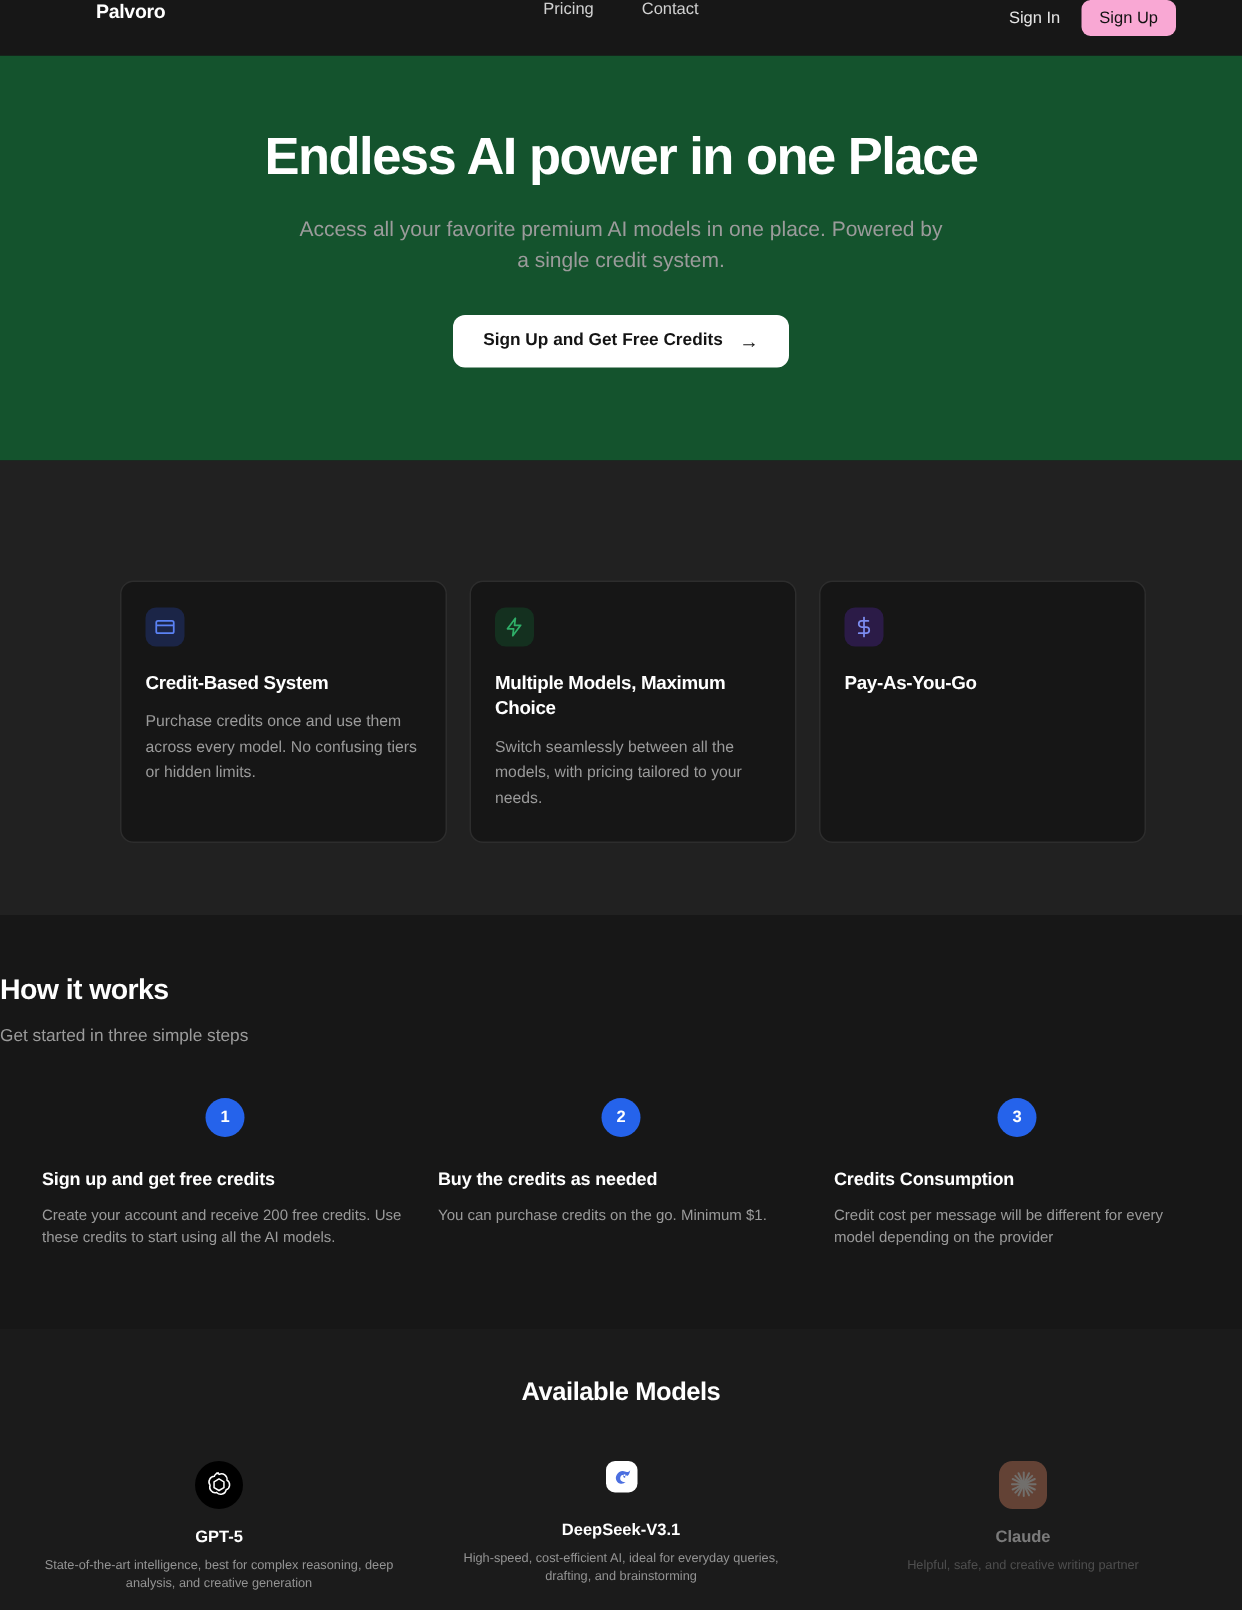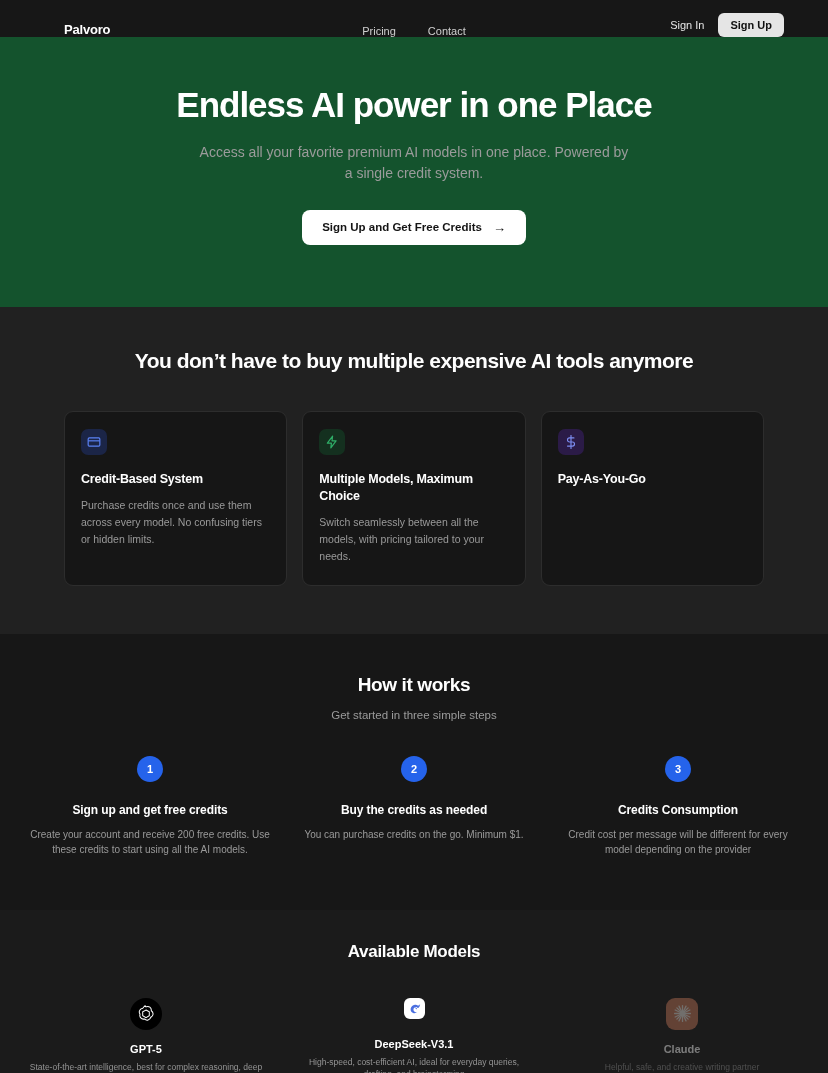--- a/index.html
+++ b/index.html
@@ -9,21 +9,21 @@
     font-family: "Liberation Sans", sans-serif;
     -webkit-font-smoothing: antialiased;
   }
   body { width: 828px; min-height: 1073px; overflow: hidden; }
 
   
   .nav {
     height: 37px;
     background: #171717;
     display: flex;
-    align-items: flex-end;
+    align-items: flex-start;
     padding: 0 22px;
     position: relative;
   }
   .brand {
     font-size: 13px;
     font-weight: bold;
     color: #ffffff;
     letter-spacing: -0.2px;
     margin-left: 42px;
   }
@@ -48,23 +48,23 @@
     gap: 14px;
     margin-right: 22px;
   }
   .nav-signin {
     font-size: 11px;
     color: #e6e6e6;
     text-decoration: none;
   }
   .nav-signup {
     font-size: 11px;
-    font-weight: 700;
+    font-weight: 400;
     color: #111111;
-    background: #e5e5e5;
+    background: #f9a8d4;
     border: none;
     border-radius: 6px;
     padding: 6px 12px;
     cursor: pointer;
     font-family: "Liberation Sans", sans-serif;
   }
 
   
   .hero {
     background: #14532d;
@@ -113,20 +113,21 @@
     font-weight: bold;
     color: #ffffff;
     letter-spacing: -0.5px;
   }
   .cards {
     display: flex;
     gap: 15px;
     padding: 0 64px;
     margin-top: 38px;
     align-items: stretch;
+    margin-left: 16px;
   }
   .card {
     flex: 1;
     background: #161616;
     border: 1px solid #2d2d2d;
     border-radius: 9px;
     padding: 17px 16px 20px;
   }
   .icon-box {
     width: 26px; height: 26px;
@@ -147,21 +148,20 @@
     margin-top: 9px;
     font-size: 10.5px;
     line-height: 1.62;
     color: #9a9a9a;
   }
 
   
   .how {
     background: #171717;
     padding: 40px 0 52px;
-    text-align: center;
   }
   .how h2 {
     font-size: 19px;
     font-weight: bold;
     color: #ffffff;
     letter-spacing: -0.4px;
   }
   .how .sub {
     margin-top: 13px;
     font-size: 11.5px;
@@ -263,21 +263,20 @@
 <div class="hero">
   <h1>Endless AI power in one Place</h1>
   <p>Access all your favorite premium AI models in one place. Powered by a single credit system.</p>
   <button class="cta">
     <span>Sign Up and Get Free Credits</span>
     <span class="arrow">→</span>
   </button>
 </div>
 
 <div class="features">
-  <div class="sec-title">You don’t have to buy multiple expensive AI tools anymore</div>
   <div class="cards">
 
     <div class="card">
       <div class="icon-box" style="background:#1b2547">
         <svg width="14" height="14" viewBox="0 0 24 24" fill="none" stroke="#5b82f5" stroke-width="2">
           <rect x="2" y="5" width="20" height="14" rx="2"></rect>
             <line x1="2" y1="10" x2="22" y2="10"></line>
         </svg>
       </div>
       <h3>Credit-Based System</h3>

